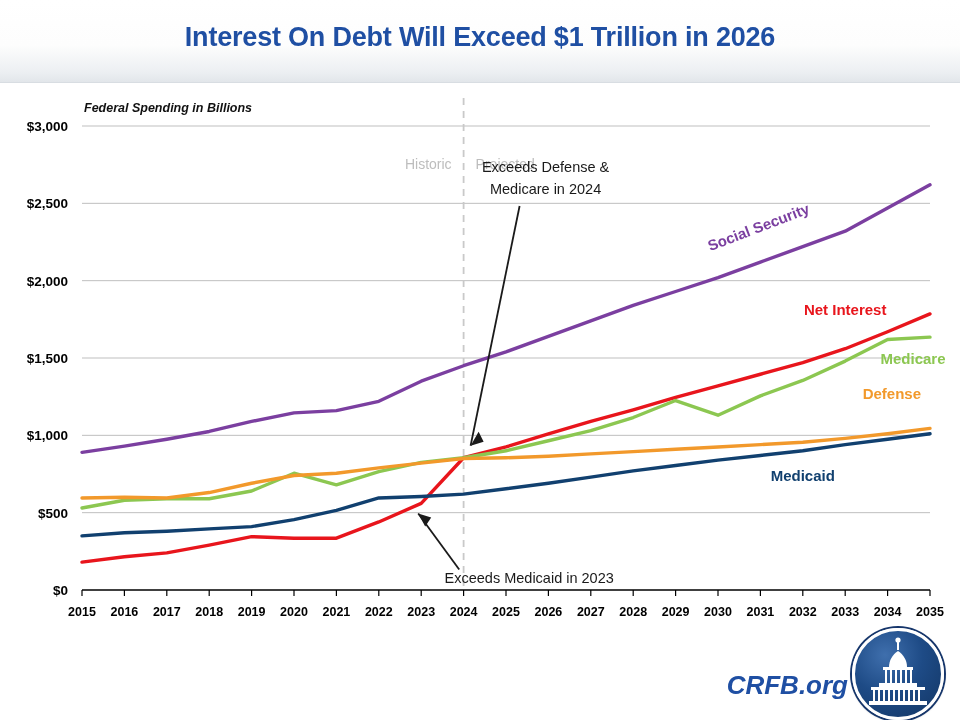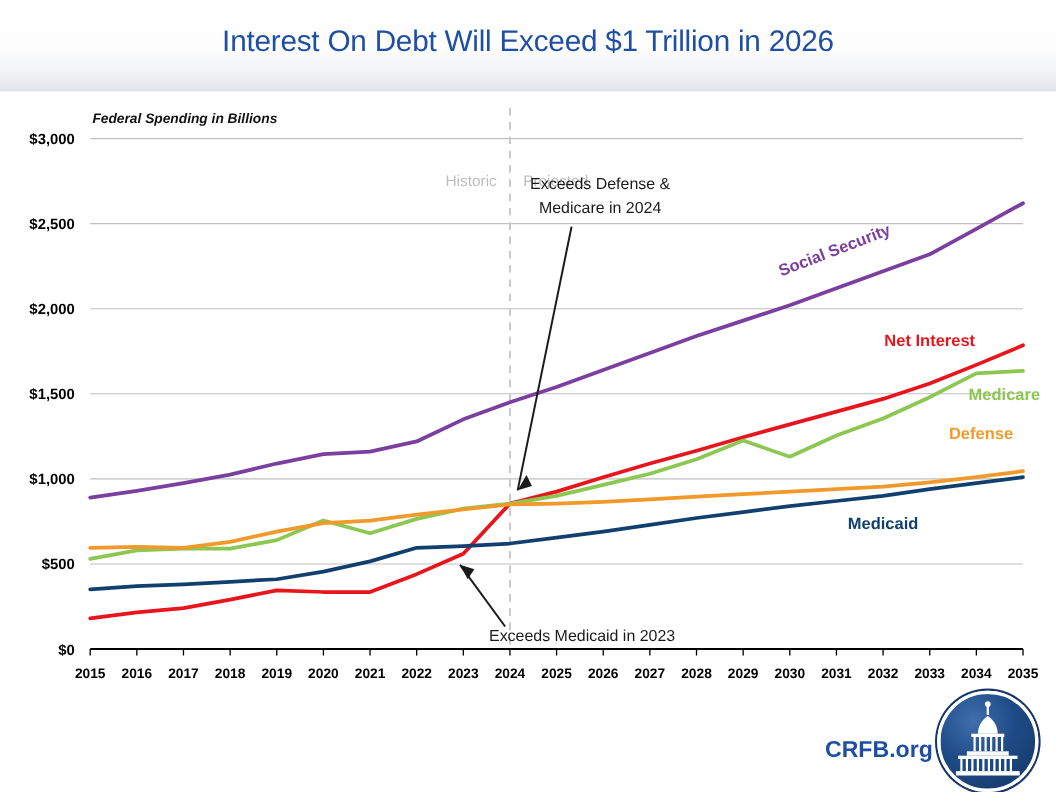--- a/index.html
+++ b/index.html
@@ -13,21 +13,21 @@
 
   
   .header-band{
     position:absolute;left:0;top:0;width:960px;height:82px;
     background:linear-gradient(180deg,#ffffff 0%,#fdfdfd 55%,#eceff2 88%,#e2e6ea 100%);
     border-bottom:1px solid #d8dde2;
   }
   .title{
     position:absolute;left:0;top:22px;width:960px;
     text-align:center;
-    font-size:27px;font-weight:normal;color:#1f4fa3;
+    font-size:27px;font-weight:bold;color:#1f4fa3;
     letter-spacing:-0.2px;
     font-family:"Liberation Sans", sans-serif;
   }
 
   
   .chart-wrap{position:absolute;left:0;top:82px;width:960px;height:560px;}
   svg.chart{display:block;width:960px;height:560px;}
 
   .axis-label-y{font-size:13.5px;font-weight:bold;fill:#000;}
   .axis-label-x{font-size:12.5px;font-weight:bold;fill:#000;}
@@ -36,21 +36,21 @@
   .anno-text{font-size:14.5px;fill:#1a1a1a;}
   .series-label{font-size:15px;font-weight:bold;}
 
   
   .source{
     position:absolute;left:14px;top:694px;
     font-size:12.5px;font-style:italic;color:#2b2b2b;
   }
   .crfb{
     position:absolute;right:112px;top:670px;
-    font-size:21px;font-weight:bold;color:#1f4fa3;
+    font-size:26px;font-weight:bold;font-style:italic;color:#1f4fa3;
   }
   .logo{
     position:absolute;right:16px;top:628px;width:86px;height:86px;border-radius:50%;
     background:radial-gradient(circle at 35% 28%,#3f6fad 0%,#1e4b86 45%,#123563 100%);
     border:3px solid #ffffff;
     box-shadow:0 0 0 2px #16366b, 0 1px 3px rgba(0,0,0,.4);
     overflow:hidden;
   }
 </style>
 </head>

